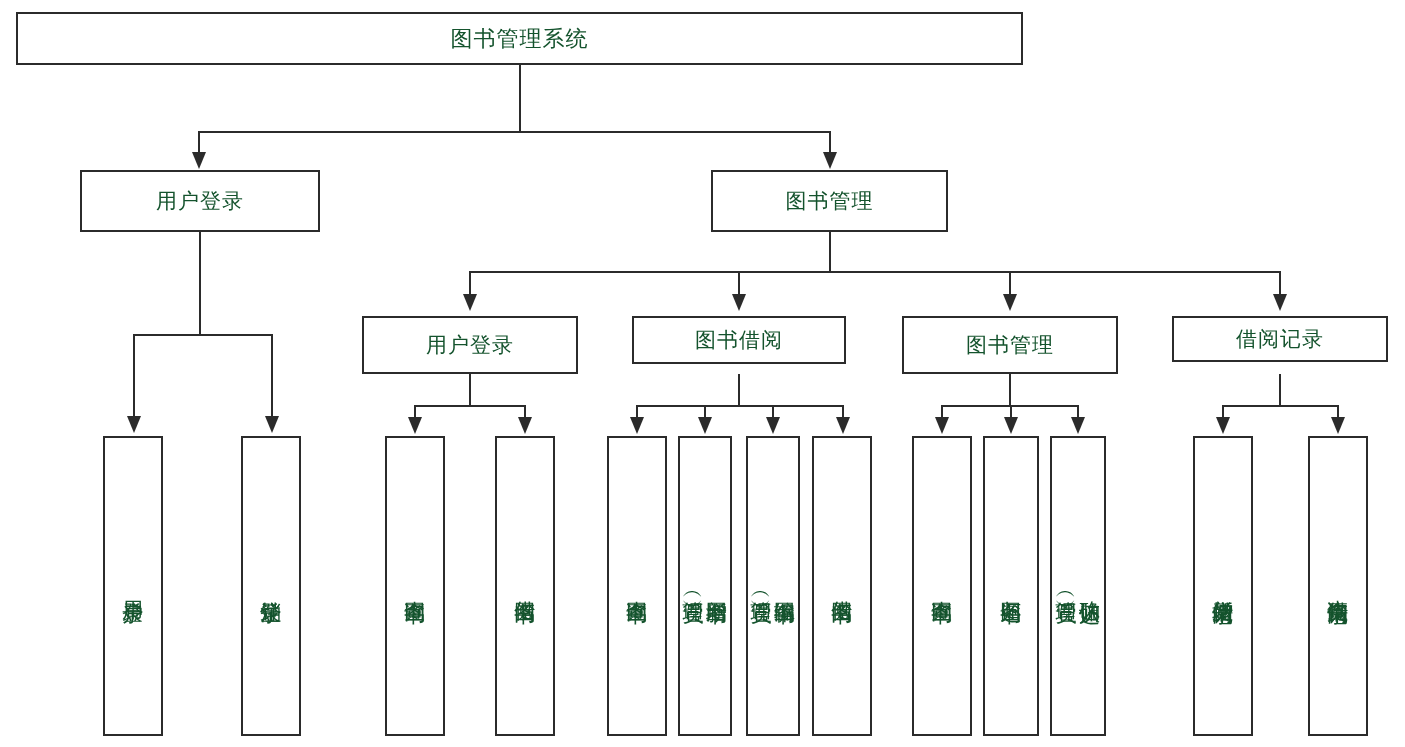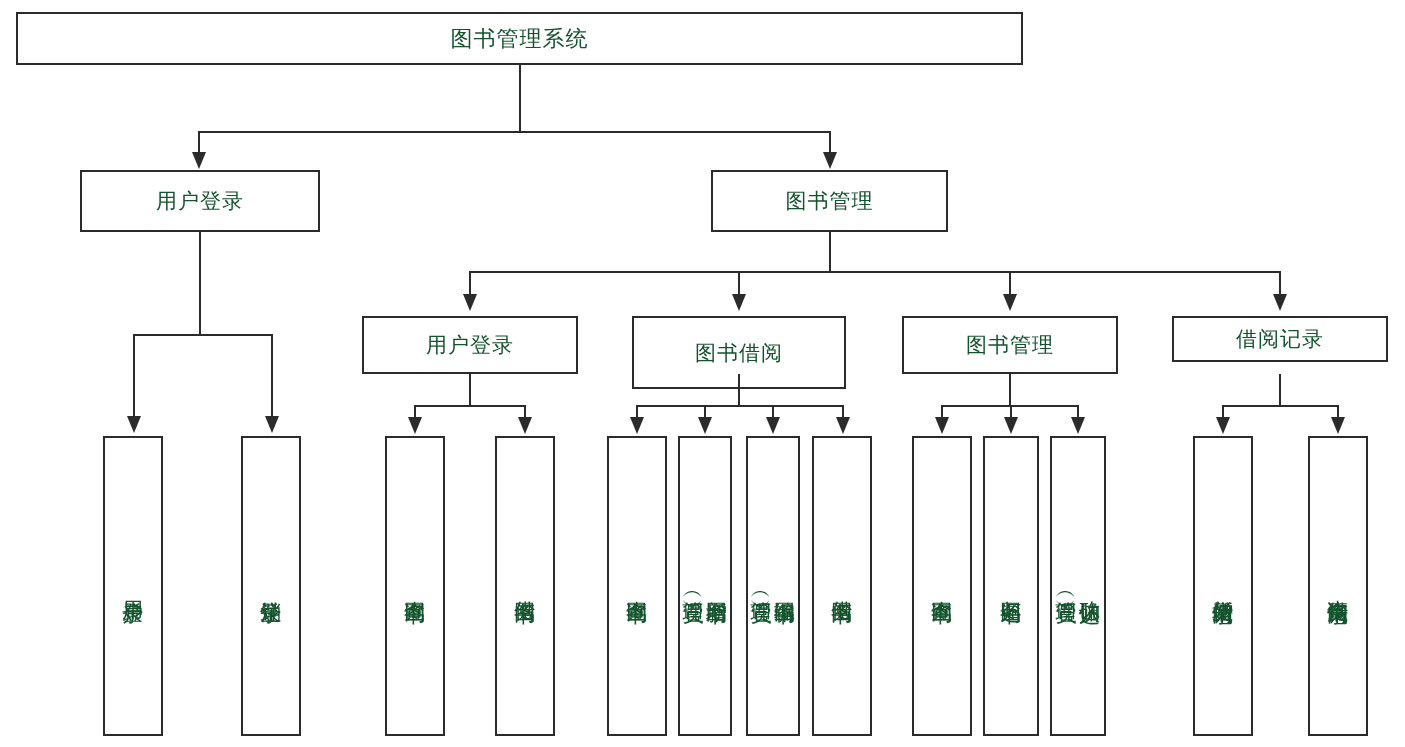--- a/index.html
+++ b/index.html
@@ -107,21 +107,21 @@
   <div class="conn v" style="left:738px; top:271px; height:25px;"></div>
   <div class="arrow" style="left:732px; top:294px;"></div>
 
   <div class="conn v" style="left:1009px; top:271px; height:25px;"></div>
   <div class="arrow" style="left:1003px; top:294px;"></div>
 
   <div class="conn v" style="left:1279px; top:271px; height:25px;"></div>
   <div class="arrow" style="left:1273px; top:294px;"></div>
 
   <div class="node horiz" style="left:362px; top:316px; width:216px; height:58px;">用户登录</div>
-  <div class="node horiz" style="left:632px; top:316px; width:214px; height:73px;">图书借阅</div>
+  <div class="node horiz" style="left:632px; top:316px; width:214px; height:48px;">图书借阅</div>
   <div class="node horiz" style="left:902px; top:316px; width:216px; height:58px;">图书管理</div>
   <div class="node horiz" style="left:1172px; top:316px; width:216px; height:46px;">借阅记录</div>
 
   <div class="conn v" style="left:469px; top:374px; height:33px;"></div>
   <div class="conn h" style="left:414px; top:405px; width:112px;"></div>
   <div class="conn v" style="left:414px; top:405px; height:14px;"></div>
   <div class="arrow" style="left:408px; top:417px;"></div>
   <div class="conn v" style="left:524px; top:405px; height:14px;"></div>
   <div class="arrow" style="left:518px; top:417px;"></div>
 

